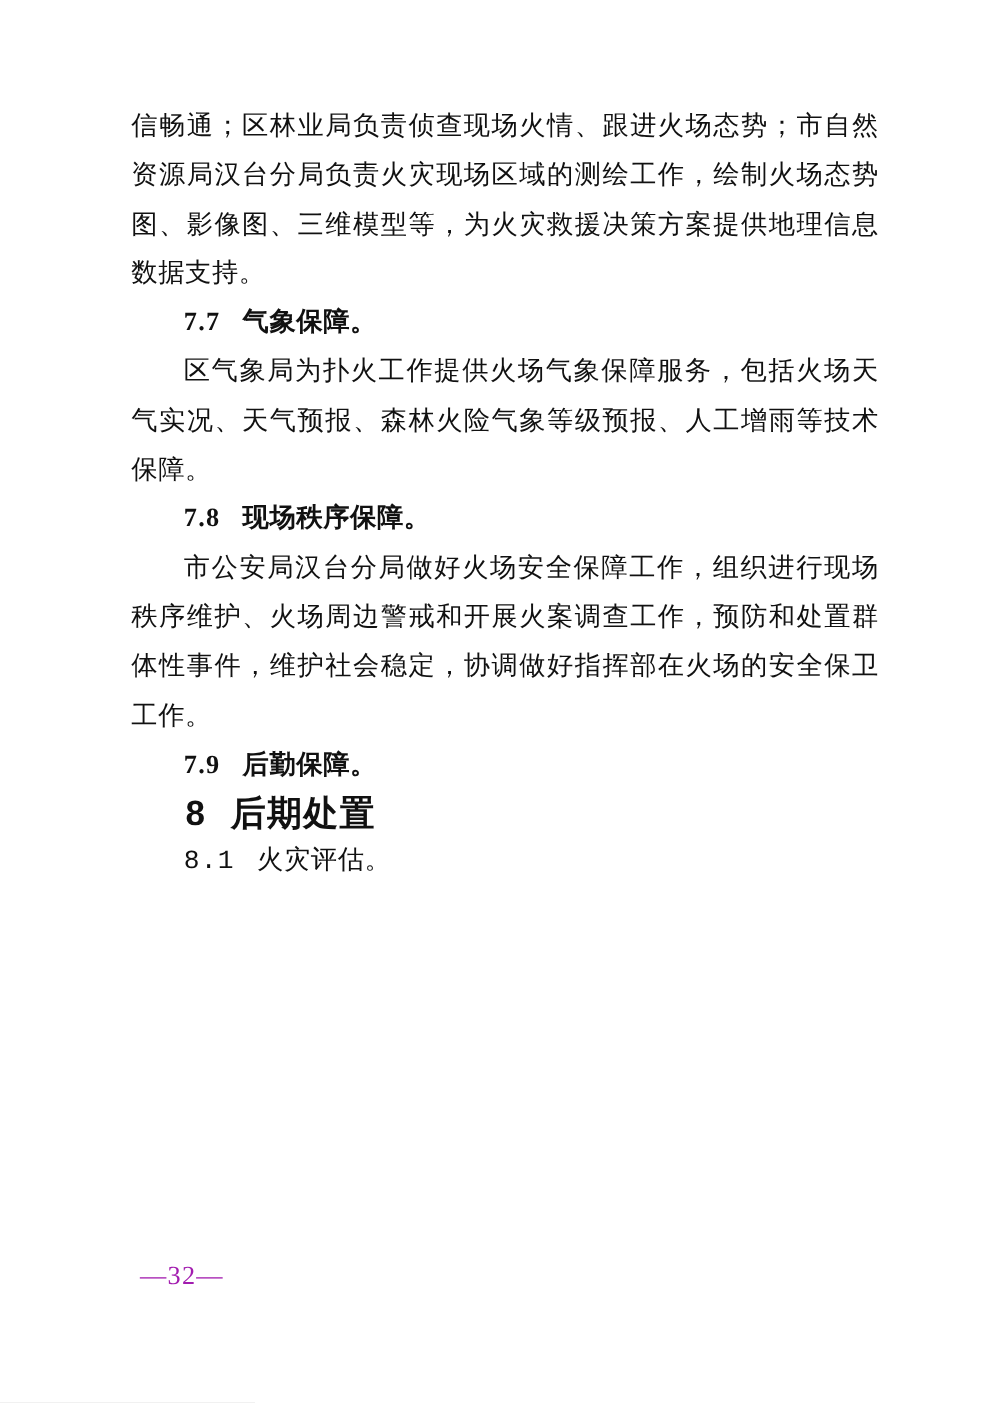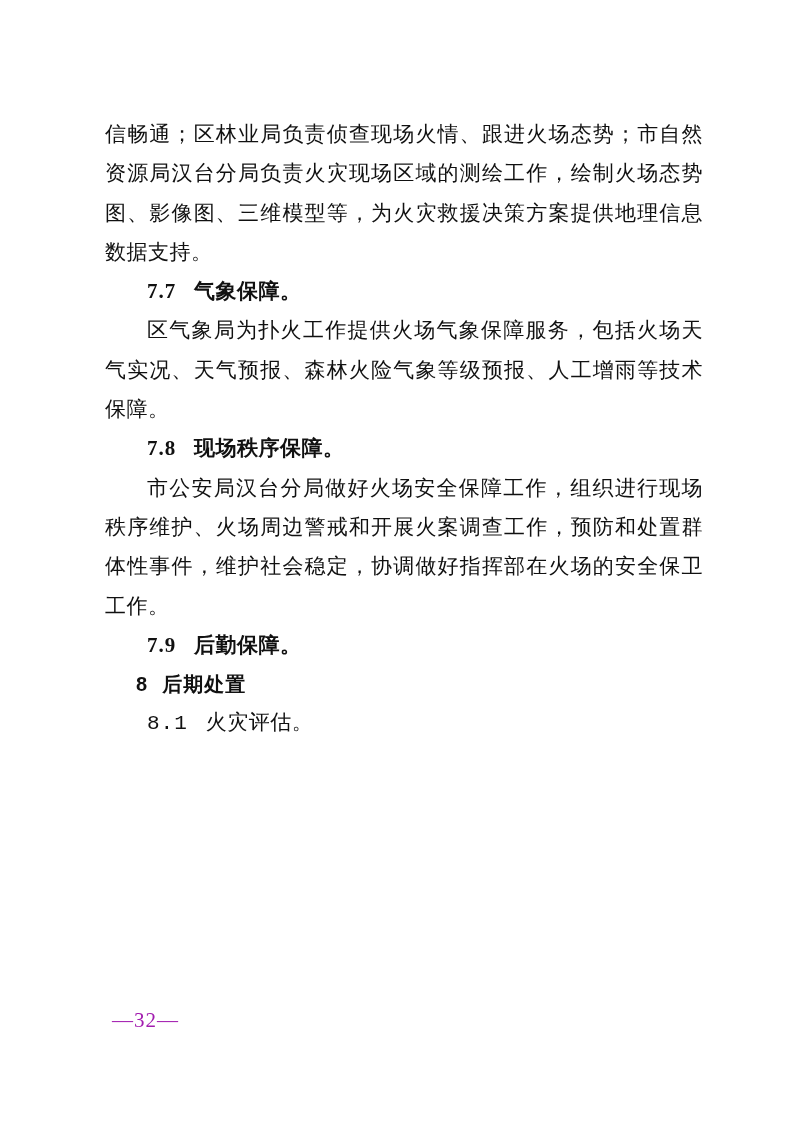--- a/index.html
+++ b/index.html
@@ -15,21 +15,21 @@
     background: #ffffff;
     overflow: hidden;
     font-family: "Liberation Serif", "DejaVu Serif", serif;
     color: #111111;
   }
   .content {
     position: absolute;
     left: 105px;
     top: 0;
     width: 598px;
-    padding-top: 115px;
+    padding-top: 81px;
   }
   .content p {
     margin: 0;
     font-size: 21px;
     line-height: 39.3px;
     text-align: justify;
     text-justify: inter-character;
     letter-spacing: 0.5px;
   }
   
@@ -53,21 +53,21 @@
   .h3 .h-num {
     margin-right: 0.85em;
     letter-spacing: 1px;
   }
   
   p.h2 {
     text-indent: 1.55em;
     text-align: left;
     font-family: "Liberation Sans", "DejaVu Sans", sans-serif;
     font-weight: 700;
-    font-size: 20px;
+    font-size: 28px;
     letter-spacing: 1px;
   }
   .h2 .h-num {
     margin-right: 0.7em;
   }
   .footer {
     position: absolute;
     left: 112px;
     top: 1008px;
     font-size: 21px;

